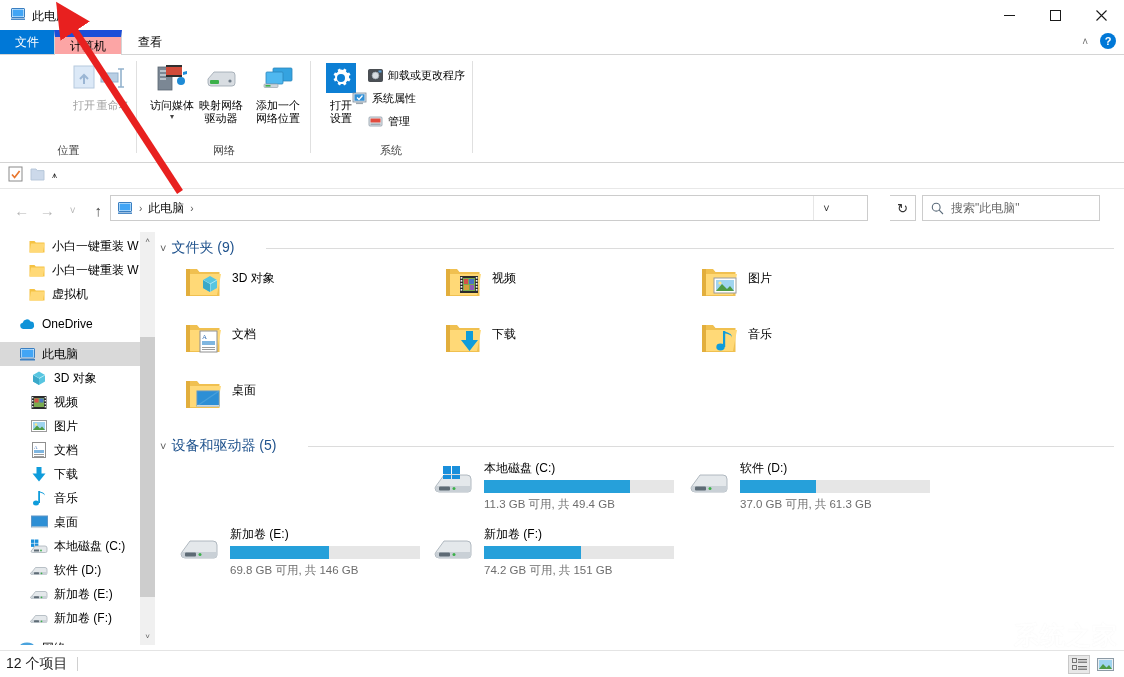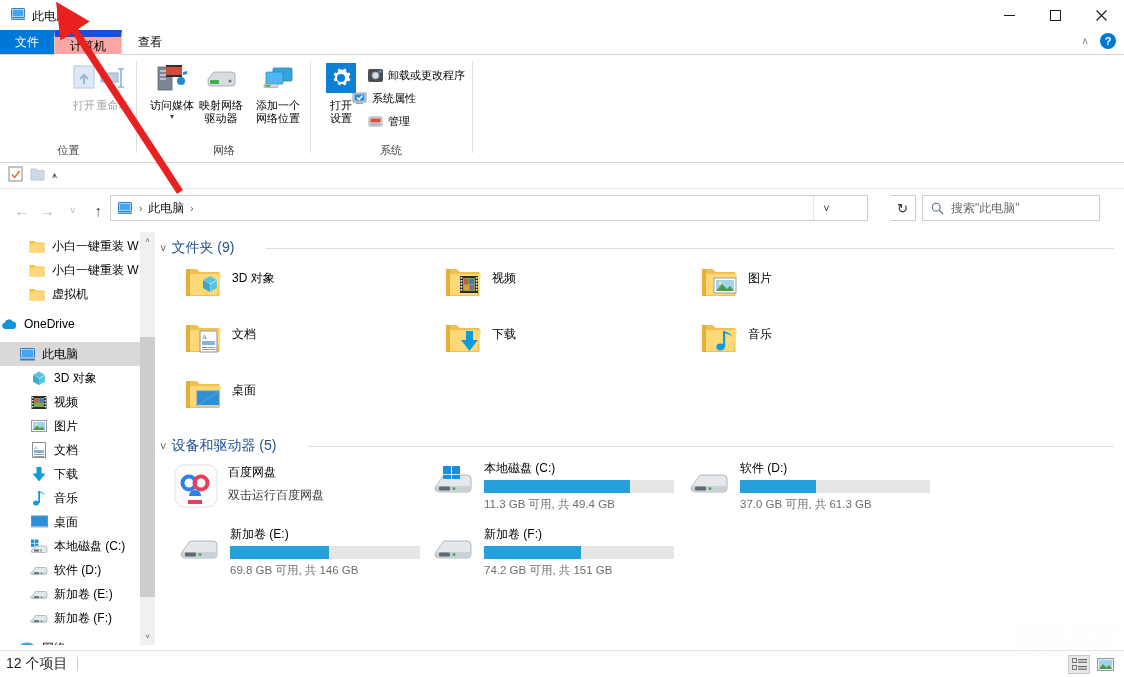--- a/index.html
+++ b/index.html
@@ -451,21 +451,21 @@
         </div>
         <div class="side-item" style="position: absolute; left: 0px; top: 50px; width: 140px; padding-left: 28px;">
           <span class="ico">
             <svg width="16" height="15" viewBox="0 0 16 15">
               <path d="M0.5 2 h5 l1.3 1.6 h8.7 v10 h-15 z" fill="#f5c243"></path>
               <path d="M2 4.5 h13.5 l-1.6 9 h-13.4 z" fill="#ffd977"></path>
             </svg>
           </span>
           <span>虚拟机</span>
         </div>
-        <div class="side-item" style="position: absolute; left: 0px; top: 80px; width: 160px; ">
+        <div class="side-item" style="position: absolute; left: 0px; top: 80px; width: 160px; padding-left: 18px;">
           <span class="ico">
             <svg width="18" height="13" viewBox="0 0 18 13">
               <path d="M5 11 a3.2 3.2 0 0 1 -0.3 -6.3 a4.3 4.3 0 0 1 7.9 -1.2 a3.3 3.3 0 0 1 3.4 3.4 a3.2 3.2 0 0 1 -3.2 4.1 z" fill="#0f93d8"></path>
             </svg>
           </span>
           <span>OneDrive</span>
         </div>
         <div class="side-item sel" style="position: absolute; left: 0px; top: 110px; width: 140px; padding-left: 18px;">
           <span class="ico">
             <svg width="17" height="15" viewBox="0 0 17 15">
@@ -745,35 +745,20 @@
       </span>
       <span class="label">桌面</span>
     </div>
 
     <div class="group-header" style="left:4px; top:204px;">
       <span class="chev">˅</span>
       <span class="grp-title">设备和驱动器 (5)</span>
     </div>
     <div class="grp-rule" style="left:152px; top:214px; width:806px;"></div>
 
-    <div class="drive-tile" style="left:18px; top:232px;">
-      <span>
-        <svg width="44" height="44" viewBox="0 0 44 44">
-          <rect x="1" y="1" width="42" height="42" rx="9" fill="#fdfdfd" stroke="#e3e3e3" stroke-width="1"></rect>
-          <circle cx="15" cy="19" r="6.5" fill="none" stroke="#2f7fe8" stroke-width="4"></circle>
-          <circle cx="27" cy="19" r="6.5" fill="none" stroke="#e8405a" stroke-width="4"></circle>
-          <path d="M21 26 c-4 0 -6 3 -6 6 h12 c0 -3 -2 -6 -6 -6z" fill="#2f7fe8"></path>
-          <path d="M14 36 h14 v4 h-14z" fill="#e8405a"></path>
-        </svg>
-      </span>
-      <div class="drive-info">
-        <span class="drive-name">百度网盘</span>
-        <span class="baidu-sub">双击运行百度网盘</span>
-      </div>
-    </div>
 
     <div class="drive-tile" style="left:272px; top:228px;">
       <span>
         <svg width="46" height="40" viewBox="0 0 46 40">
           <path d="M8 26 L16 15 h23 a4 4 0 0 1 4 4 v10 a3 3 0 0 1 -3 3 h-29 a4 4 0 0 1 -4 -4 z" fill="#e4e8eb" stroke="#a9b2ba" stroke-width="0.9"></path>
           <path d="M8 26 h35 v3 a3 3 0 0 1 -3 3 h-29 a3 3 0 0 1 -3 -3 z" fill="#c9d0d6"></path>
           <rect x="11" y="26.5" width="11" height="4" rx="1" fill="#5e6b75"></rect>
           <circle cx="26" cy="28.5" r="1.5" fill="#3cb04a"></circle>
           <rect x="15" y="6" width="8" height="8" fill="#1a8fdb"></rect>
           <rect x="24" y="6" width="8" height="8" fill="#1a8fdb"></rect>

